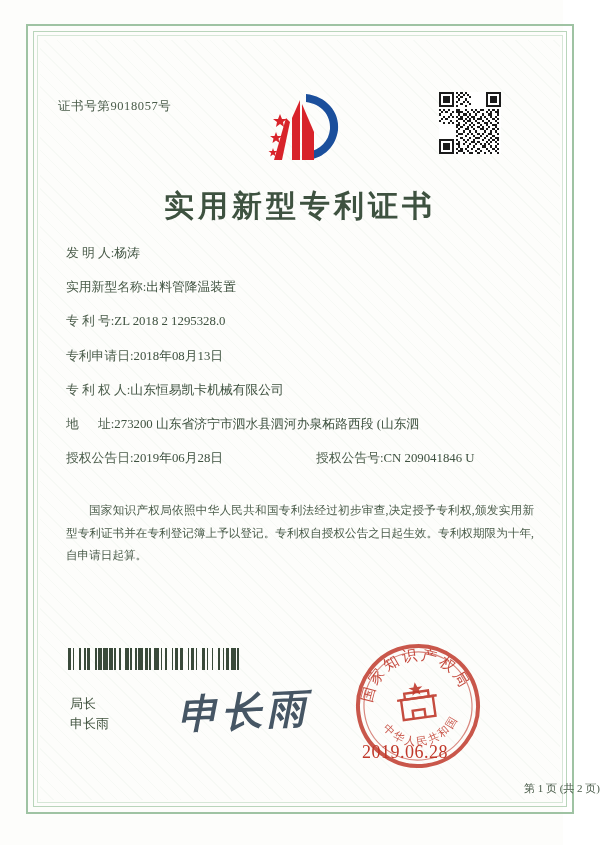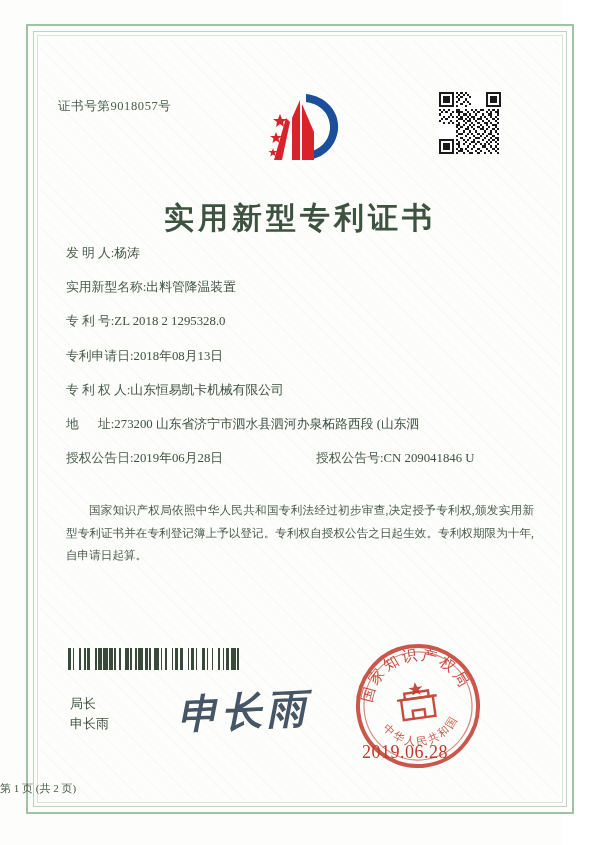--- a/index.html
+++ b/index.html
@@ -77,21 +77,21 @@
   
   .logo {
     position: absolute;
     left: 262px; top: 88px;
     width: 82px; height: 80px;
   }
 
   
   .doc-title {
     position: absolute;
-    left: 0; top: 198px;
+    left: 0; top: 186px;
     width: 600px;
     text-align: center;
     font-size: 30px;
     font-weight: bold;
     letter-spacing: 4px;
     color: #3e5240;
     font-family: "Liberation Serif", serif;
   }
 
   
@@ -198,21 +198,21 @@
     font-size: 18px;
     color: #c0392b;
     letter-spacing: 0.5px;
   }
 
   
   .page-no {
     position: absolute;
     left: 0; top: 781px;
     width: 600px;
-    text-align: left;
+    text-align: right;
     font-size: 11px;
     color: #4a5c4a;
   }
   .bottom-note {
     position: absolute;
     left: 0; top: 823px;
     width: 600px;
     text-align: center;
     font-size: 10px;
     color: #8fa58f;

